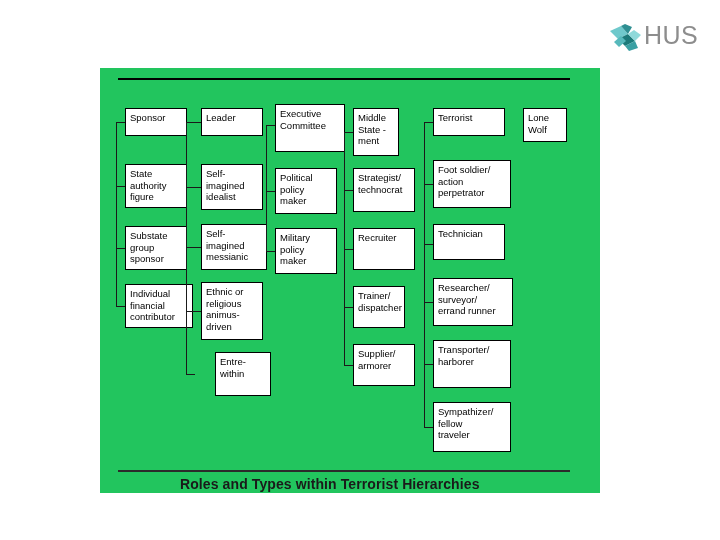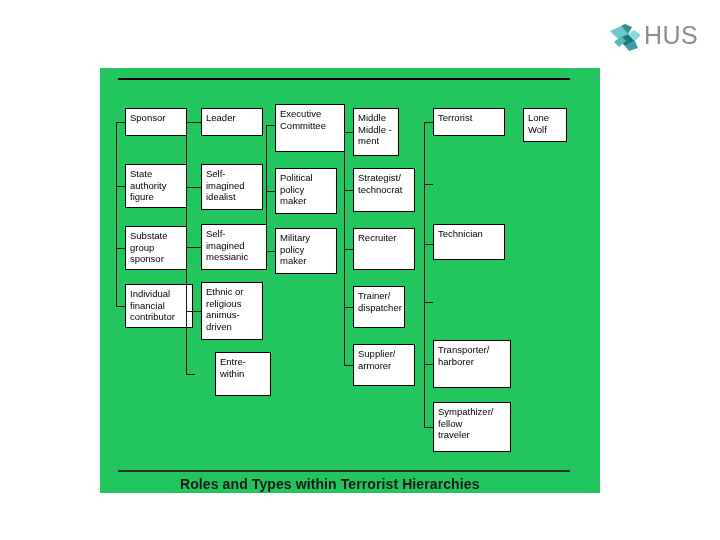--- a/index.html
+++ b/index.html
@@ -189,21 +189,21 @@
         <div>maker</div>
       </div>
       <div class="connector v" style="left: 244px; top: 64px; height: 233px;"></div>
       <div class="connector h" style="left: 244px; top: 64px; width: 9px;"></div>
       <div class="connector h" style="left: 244px; top: 122px; width: 9px;"></div>
       <div class="connector h" style="left: 244px; top: 181px; width: 9px;"></div>
       <div class="connector h" style="left: 244px; top: 239px; width: 9px;"></div>
       <div class="connector h" style="left: 244px; top: 297px; width: 9px;"></div>
       <div class="node" style="left: 253px; top: 40px; width: 46px; height: 48px;">
         <div>Middle</div>
-        <div>Middle -</div>
+        <div>State -</div>
         <div>ment</div>
       </div>
       <div class="node" style="left: 253px; top: 100px; width: 62px; height: 44px;">
         <div>Strategist/</div>
         <div>technocrat</div>
       </div>
       <div class="node" style="left: 253px; top: 160px; width: 62px; height: 42px;">
         <div>Recruiter</div>
       </div>
       <div class="node" style="left: 253px; top: 218px; width: 52px; height: 42px;">
@@ -217,22 +217,32 @@
       <div class="connector v" style="left: 324px; top: 54px; height: 305px;"></div>
       <div class="connector h" style="left: 324px; top: 54px; width: 9px;"></div>
       <div class="connector h" style="left: 324px; top: 116px; width: 9px;"></div>
       <div class="connector h" style="left: 324px; top: 176px; width: 9px;"></div>
       <div class="connector h" style="left: 324px; top: 234px; width: 9px;"></div>
       <div class="connector h" style="left: 324px; top: 296px; width: 9px;"></div>
       <div class="connector h" style="left: 324px; top: 359px; width: 9px;"></div>
       <div class="node" style="left: 333px; top: 40px; width: 72px; height: 28px;">
         <div>Terrorist</div>
       </div>
+      <div class="node" style="left: 333px; top: 92px; width: 78px; height: 48px;">
+        <div>Foot soldier/</div>
+        <div>action</div>
+        <div>perpetrator</div>
+      </div>
       <div class="node" style="left: 333px; top: 156px; width: 72px; height: 36px;">
         <div>Technician</div>
+      </div>
+      <div class="node" style="left: 333px; top: 210px; width: 80px; height: 48px;">
+        <div>Researcher/</div>
+        <div>surveyor/</div>
+        <div>errand runner</div>
       </div>
       <div class="node" style="left: 333px; top: 272px; width: 78px; height: 48px;">
         <div>Transporter/</div>
         <div>harborer</div>
       </div>
       <div class="node" style="left: 333px; top: 334px; width: 78px; height: 50px;">
         <div>Sympathizer/</div>
         <div>fellow</div>
         <div>traveler</div>
       </div>

